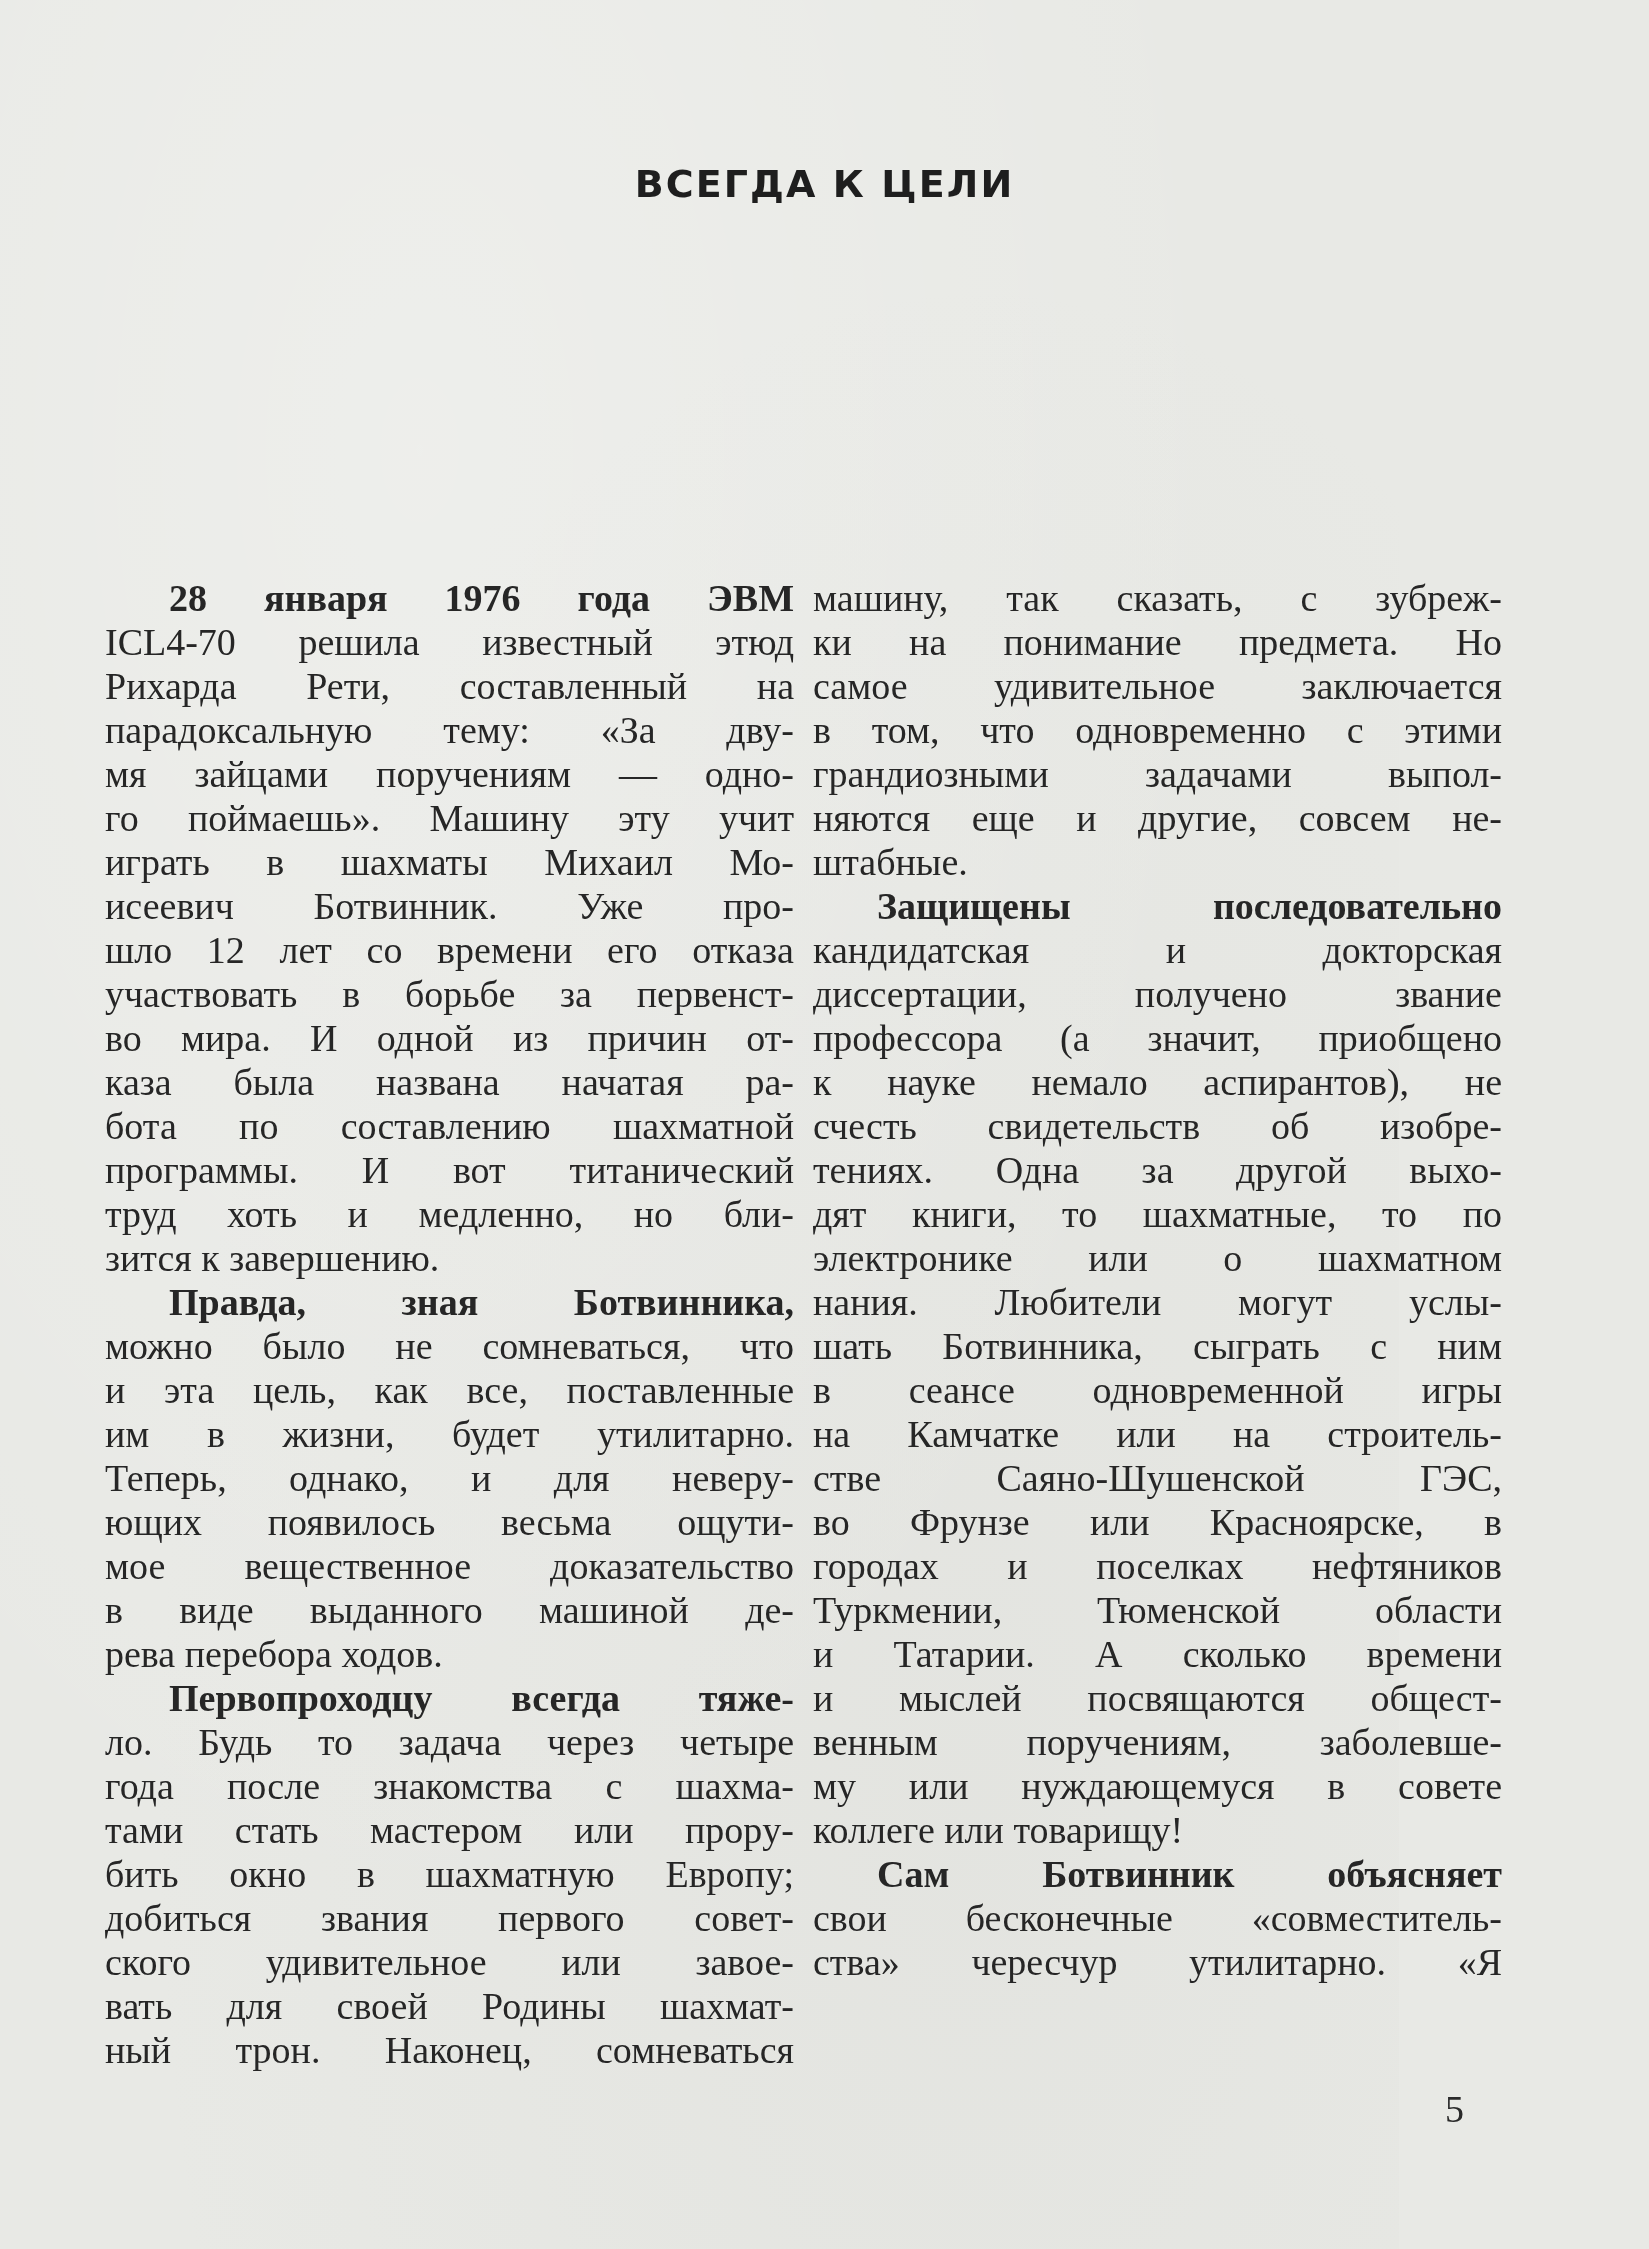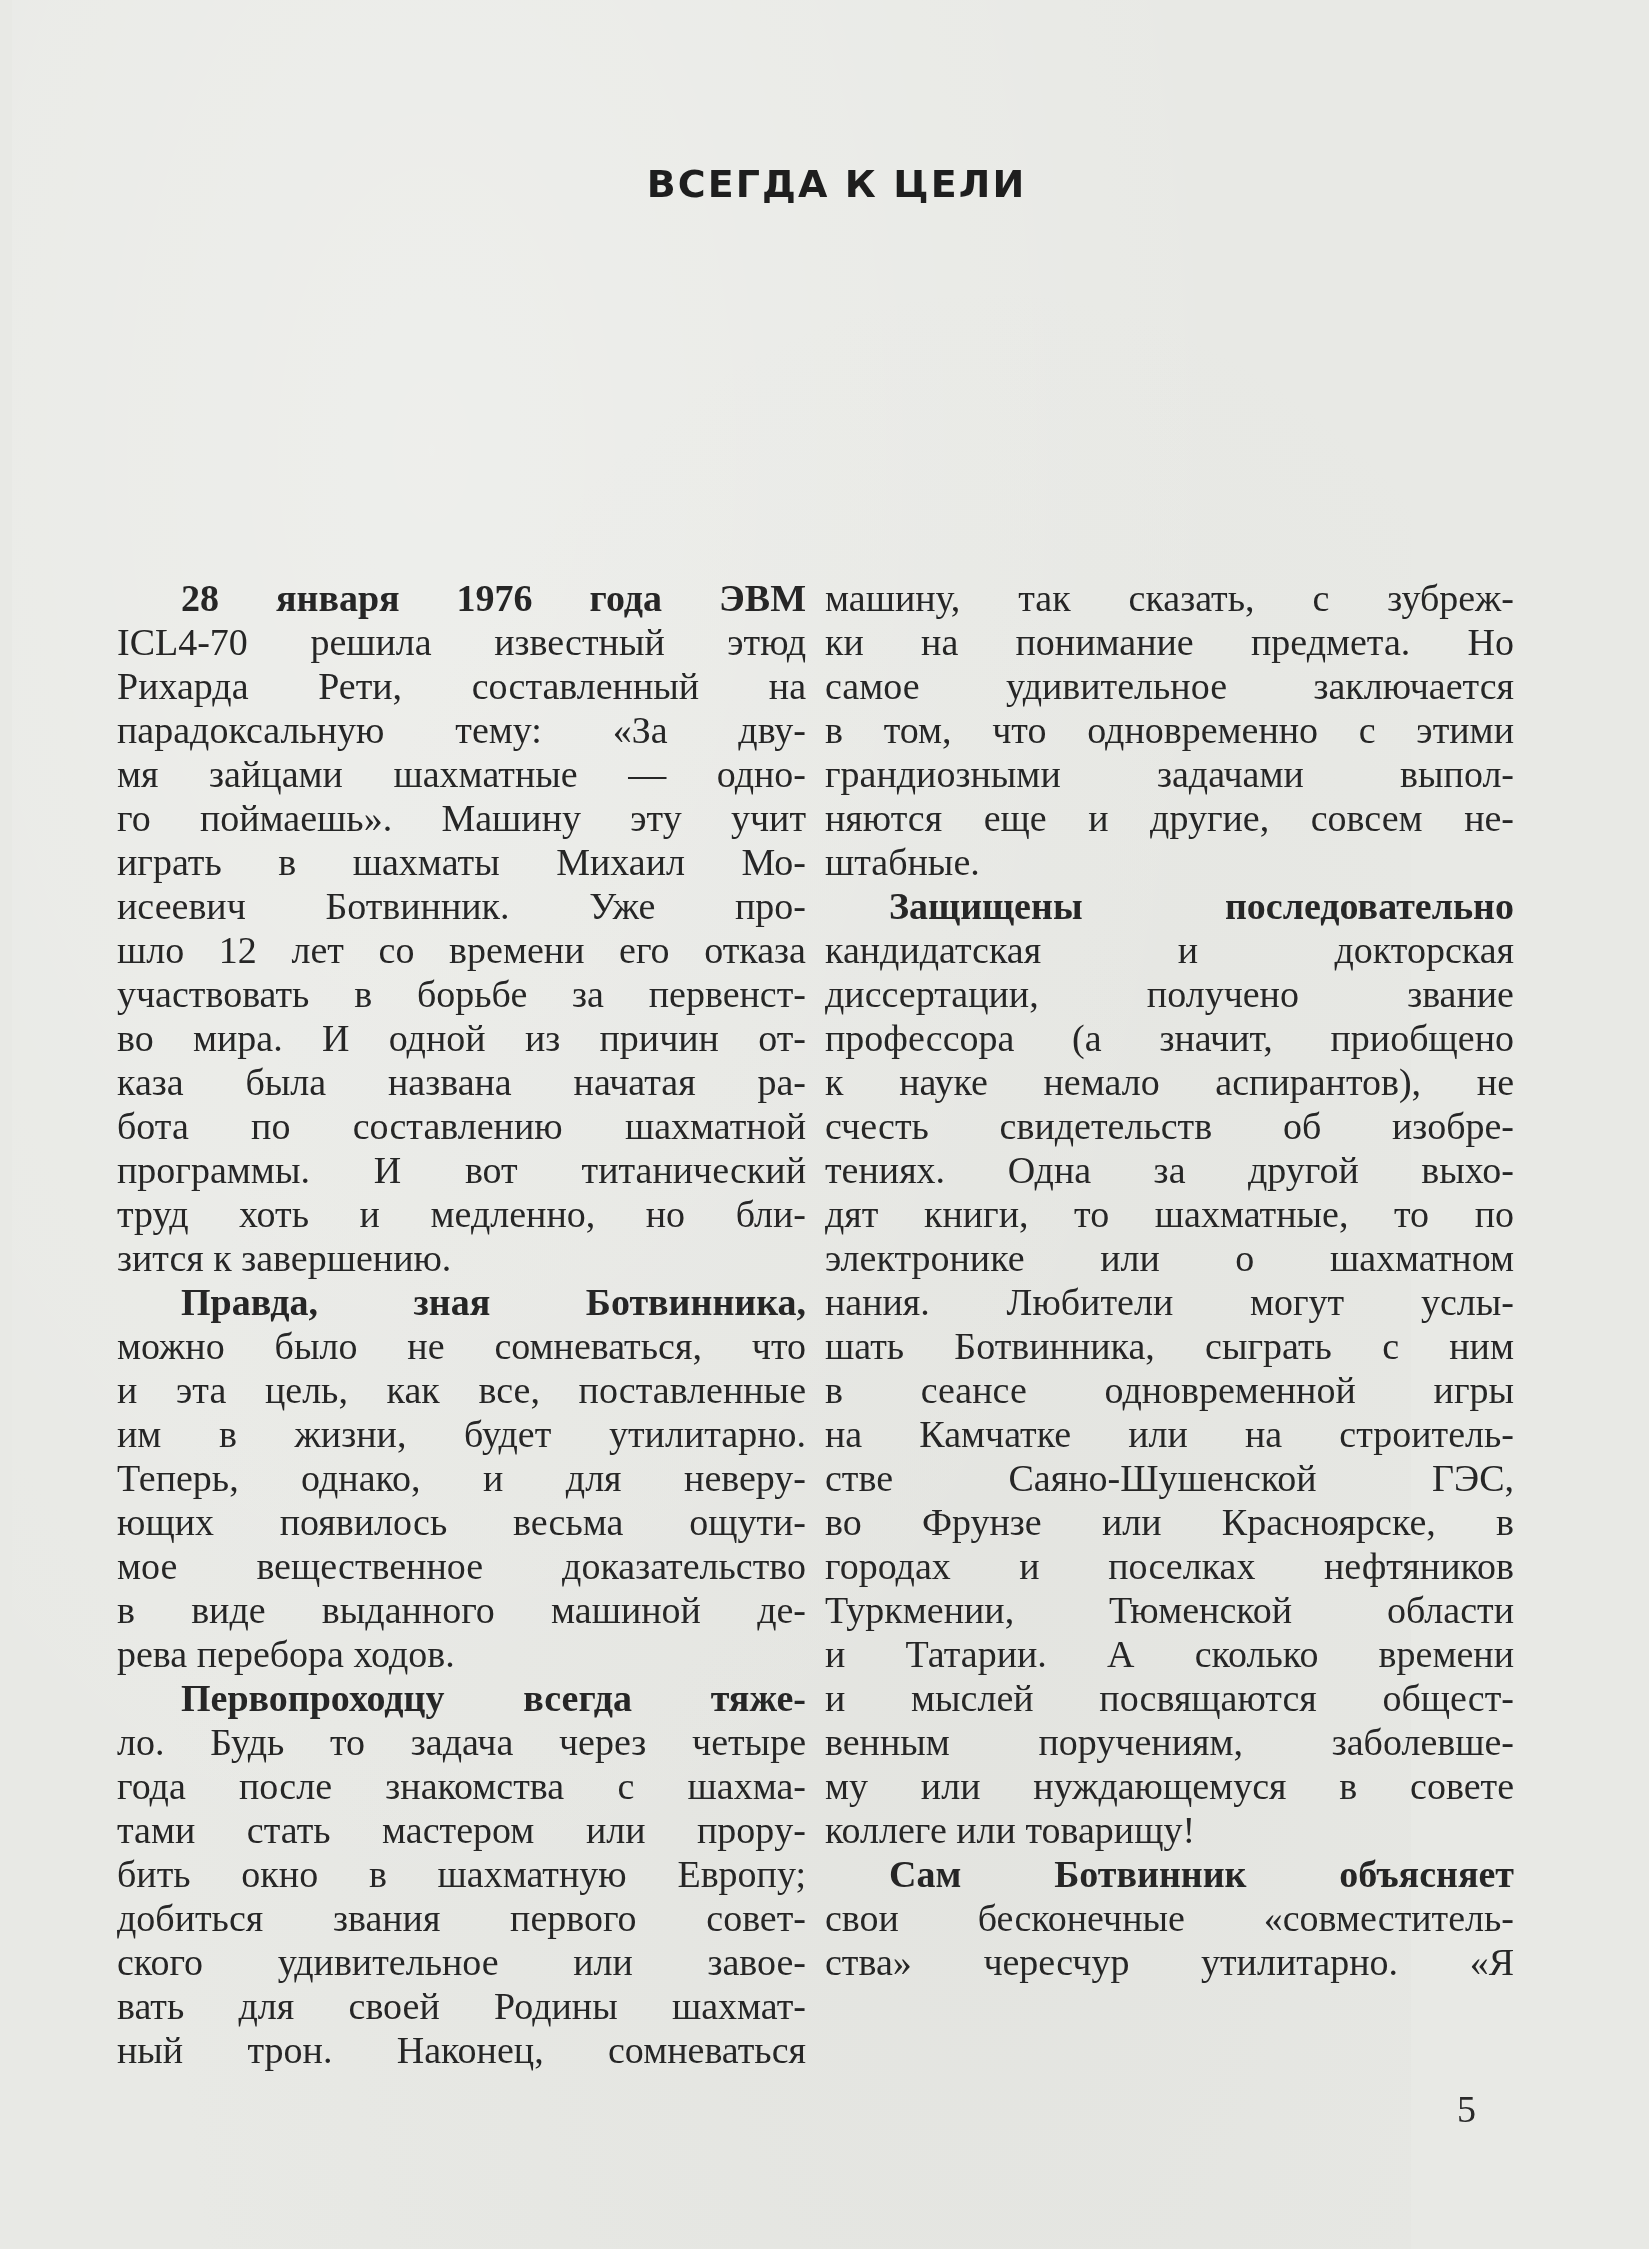--- a/index.html
+++ b/index.html
@@ -10,21 +10,21 @@
       width: 1649px;
       height: 2250px;
       background: #e8e9e5;
       position: relative;
       overflow: hidden;
       font-family: "Liberation Serif", "DejaVu Serif", serif;
       color: #2a2a2a;
     }
     .page {
       position: absolute;
-      left: 12px; top: 0;
+      left: 0; top: 0;
       width: 1399px; height: 2250px;
       background:
         radial-gradient(ellipse at 30% 20%, rgba(255,255,255,0.25), rgba(255,255,255,0) 60%),
         radial-gradient(ellipse at 70% 80%, rgba(200,200,195,0.15), rgba(0,0,0,0) 60%),
         #e8e9e5;
     }
     .title {
       position: absolute;
       top: 137px;
       left: 0;
@@ -75,21 +75,21 @@
 <body>
 
 <div class="page">
   <h1 class="title">ВСЕГДА К ЦЕЛИ</h1>
 
   <div class="column col-left">
       <span class="line indent">28 января 1976 года ЭВМ</span>
       <span class="line">ICL4-70 решила известный этюд</span>
       <span class="line">Рихарда Рети, составленный на</span>
       <span class="line">парадоксальную тему: «За дву-</span>
-      <span class="line">мя зайцами шахматные — одно-</span>
+      <span class="line">мя зайцами поручениям — одно-</span>
       <span class="line">го поймаешь». Машину эту учит</span>
       <span class="line">играть в шахматы Михаил Мо-</span>
       <span class="line">исеевич Ботвинник. Уже про-</span>
       <span class="line">шло 12 лет со времени его отказа</span>
       <span class="line">участвовать в борьбе за первенст-</span>
       <span class="line">во мира. И одной из причин от-</span>
       <span class="line">каза была названа начатая ра-</span>
       <span class="line">бота по составлению шахматной</span>
       <span class="line">программы. И вот титанический</span>
       <span class="line">труд хоть и медленно, но бли-</span>

